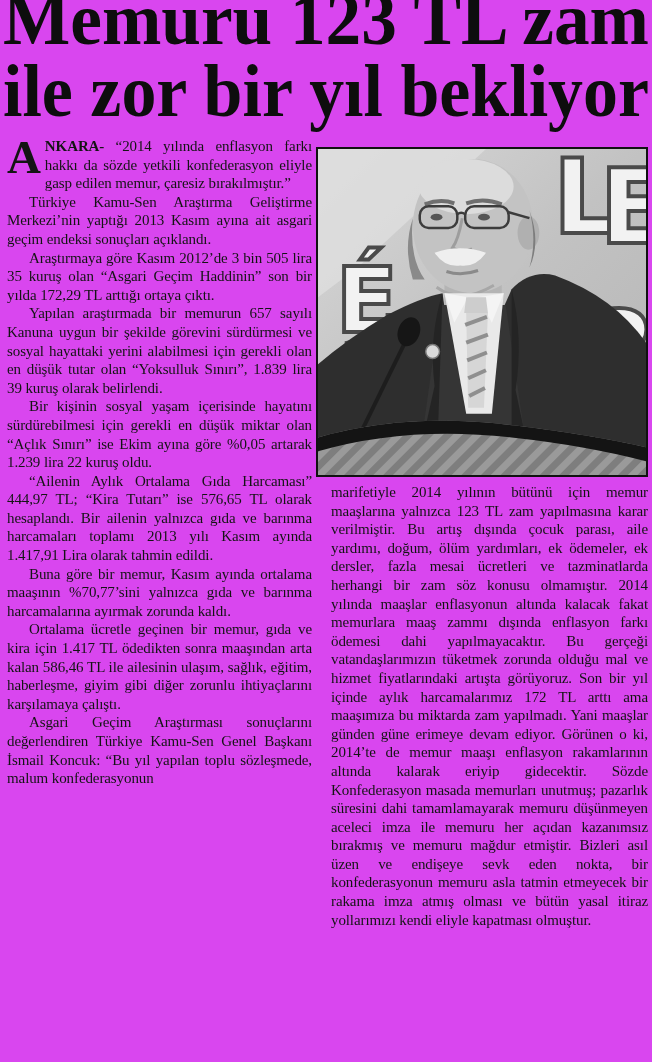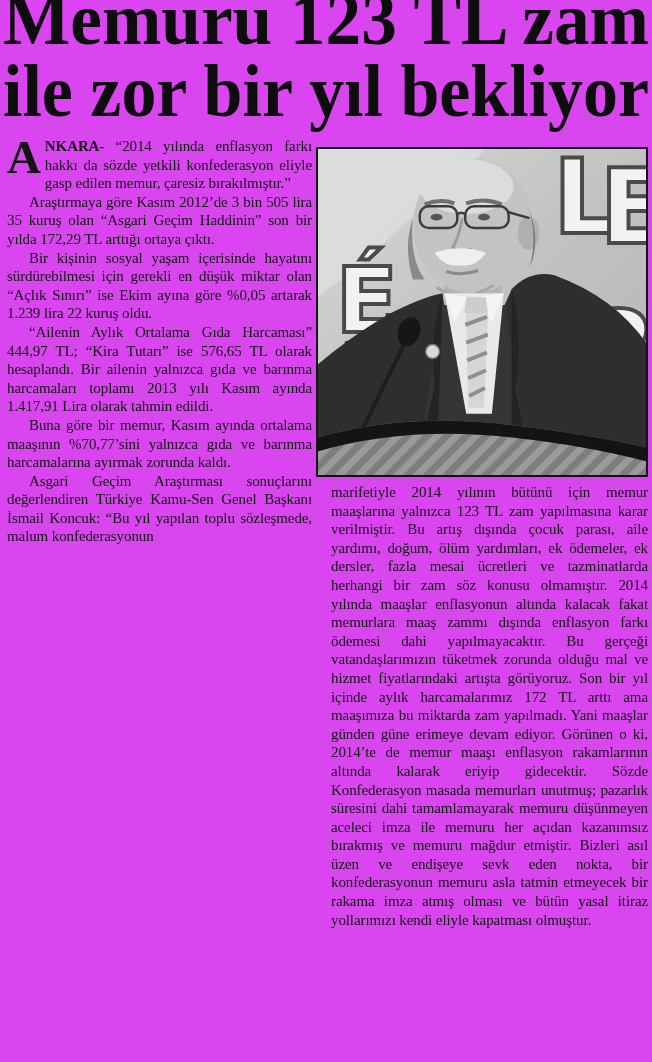--- a/index.html
+++ b/index.html
@@ -152,24 +152,27 @@
       <g>
         <path d="M0,292 Q90,266 200,280 Q280,290 332,302 L332,330 L0,330 Z" fill="url(#hatch)"></path>
         <path d="M0,292 Q90,266 200,280 Q280,290 332,302 L332,316 Q270,300 196,292 Q90,280 0,306 Z" fill="#141414"></path>
       </g>
     </svg>
   </div>
 
   <div class="col col1">
     <p class="no-indent"><span class="dropcap">A</span><span class="dateline">NKARA-</span><span> “2014 yılında enflasyon farkı hakkı da sözde yetkili konfederasyon eliyle gasp edilen memur, çaresiz bırakılmıştır.”</span></p>
     <div>
+        <p>Türkiye Kamu-Sen Araştırma Geliştirme Merkezi’nin yaptığı 2013 Kasım ayına ait asgari geçim endeksi sonuçları açıklandı.</p>
         <p>Araştırmaya göre Kasım 2012’de 3 bin 505 lira 35 kuruş olan “Asgari Geçim Haddinin” son bir yılda 172,29 TL arttığı ortaya çıktı.</p>
+        <p>Yapılan araştırmada bir memurun 657 sayılı Kanuna uygun bir şekilde görevini sürdürmesi ve sosyal hayattaki yerini alabilmesi için gerekli olan en düşük tutar olan “Yoksulluk Sınırı”, 1.839 lira 39 kuruş olarak belirlendi.</p>
         <p>Bir kişinin sosyal yaşam içerisinde hayatını sürdürebilmesi için gerekli en düşük miktar olan “Açlık Sınırı” ise Ekim ayına göre %0,05 artarak 1.239 lira 22 kuruş oldu.</p>
         <p>“Ailenin Aylık Ortalama Gıda Harcaması” 444,97 TL; “Kira Tutarı” ise 576,65 TL olarak hesaplandı. Bir ailenin yalnızca gıda ve barınma harcamaları toplamı 2013 yılı Kasım ayında 1.417,91 Lira olarak tahmin edildi.</p>
         <p>Buna göre bir memur, Kasım ayında ortalama maaşının %70,77’sini yalnızca gıda ve barınma harcamalarına ayırmak zorunda kaldı.</p>
+        <p>Ortalama ücretle geçinen bir memur, gıda ve kira için 1.417 TL ödedikten sonra maaşından arta kalan 586,46 TL ile ailesinin ulaşım, sağlık, eğitim, haberleşme, giyim gibi diğer zorunlu ihtiyaçlarını karşılamaya çalıştı.</p>
         <p>Asgari Geçim Araştırması sonuçlarını değerlendiren Türkiye Kamu-Sen Genel Başkanı İsmail Koncuk: “Bu yıl yapılan toplu sözleşmede, malum konfederasyonun</p>
       </div>
   </div>
 
   <div class="col col2">
     <div>
         <p class="no-indent">marifetiyle 2014 yılının bütünü için memur maaşlarına yalnızca 123 TL zam yapılmasına karar verilmiştir. Bu artış dışında çocuk parası, aile yardımı, doğum, ölüm yardımları, ek ödemeler, ek dersler, fazla mesai ücretleri ve tazminatlarda herhangi bir zam söz konusu olmamıştır. 2014 yılında maaşlar enflasyonun altında kalacak fakat memurlara maaş zammı dışında enflasyon farkı ödemesi dahi yapılmayacaktır. Bu gerçeği vatandaşlarımızın tüketmek zorunda olduğu mal ve hizmet fiyatlarındaki artışta görüyoruz. Son bir yıl içinde aylık harcamalarımız 172 TL arttı ama maaşımıza bu miktarda zam yapılmadı. Yani maaşlar günden güne erimeye devam ediyor. Görünen o ki, 2014’te de memur maaşı enflasyon rakamlarının altında kalarak eriyip gidecektir. Sözde Konfederasyon masada memurları unutmuş; pazarlık süresini dahi tamamlamayarak memuru düşünmeyen aceleci imza ile memuru her açıdan kazanımsız bırakmış ve memuru mağdur etmiştir. Bizleri asıl üzen ve endişeye sevk eden nokta, bir konfederasyonun memuru asla tatmin etmeyecek bir rakama imza atmış olması ve bütün yasal itiraz yollarımızı kendi eliyle kapatması olmuştur.</p>
       </div>
   </div>
 

